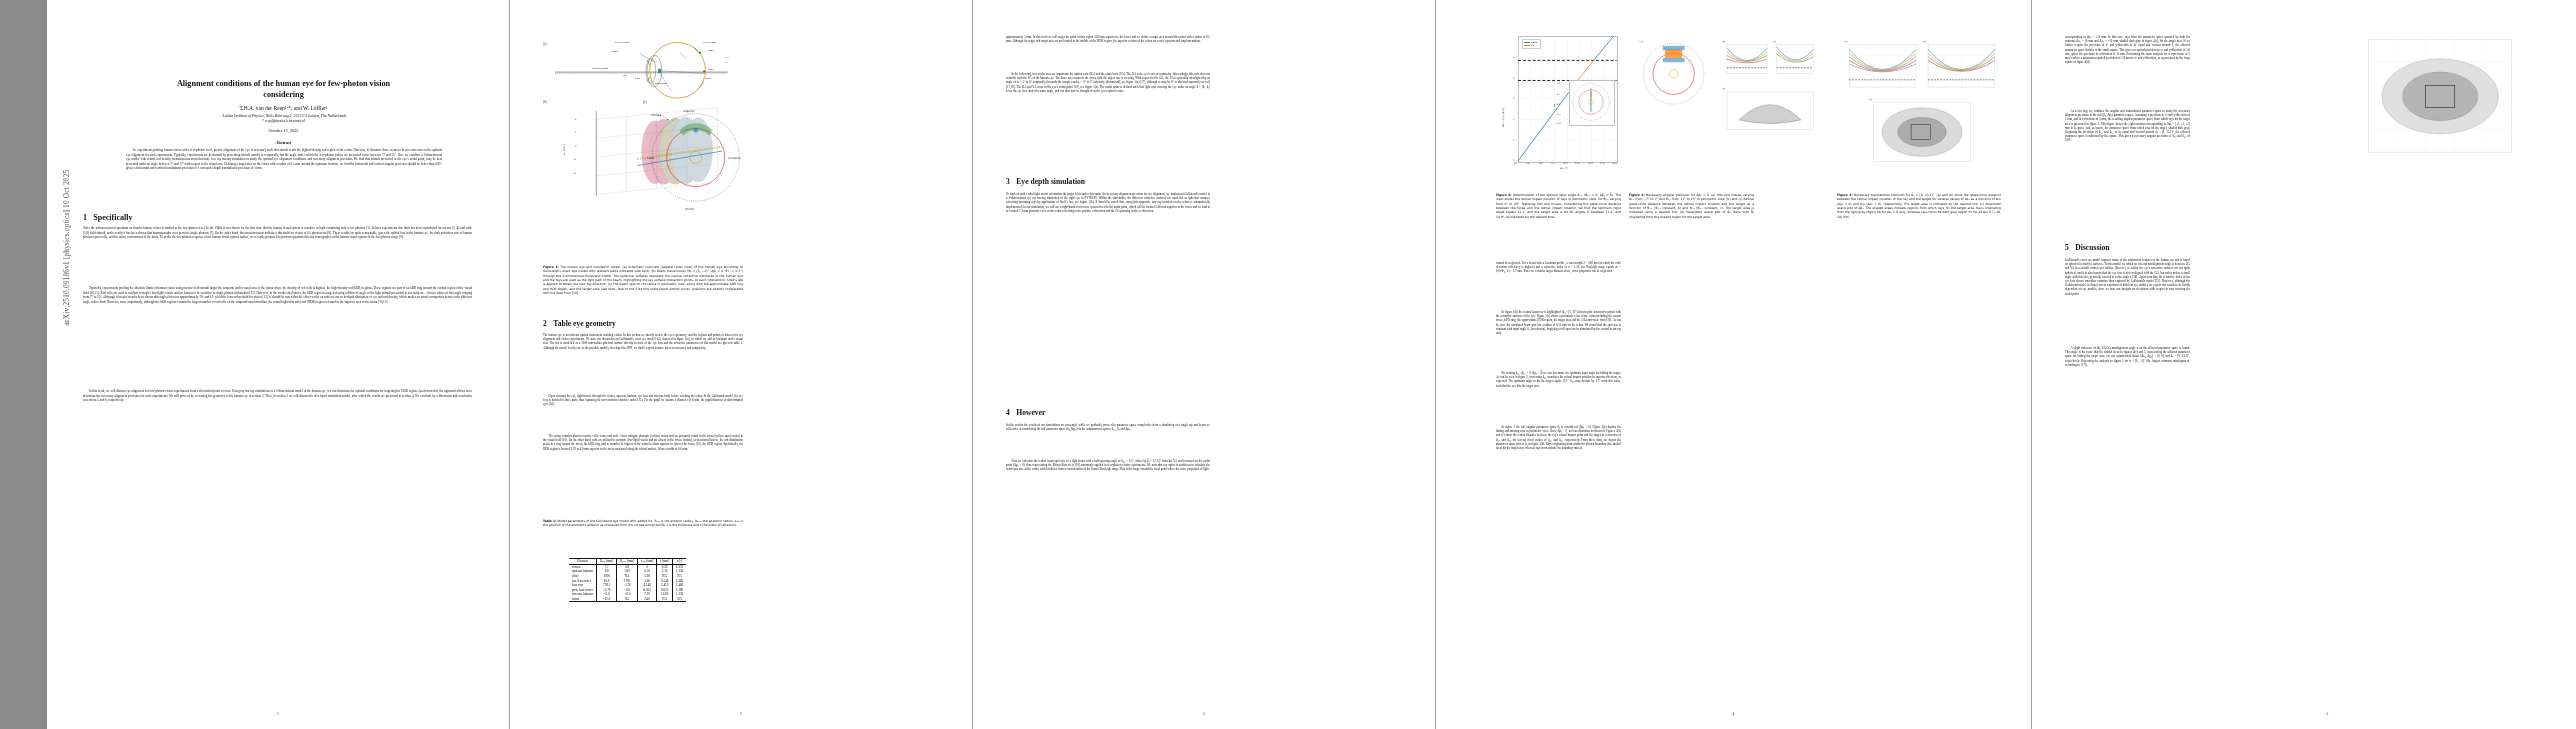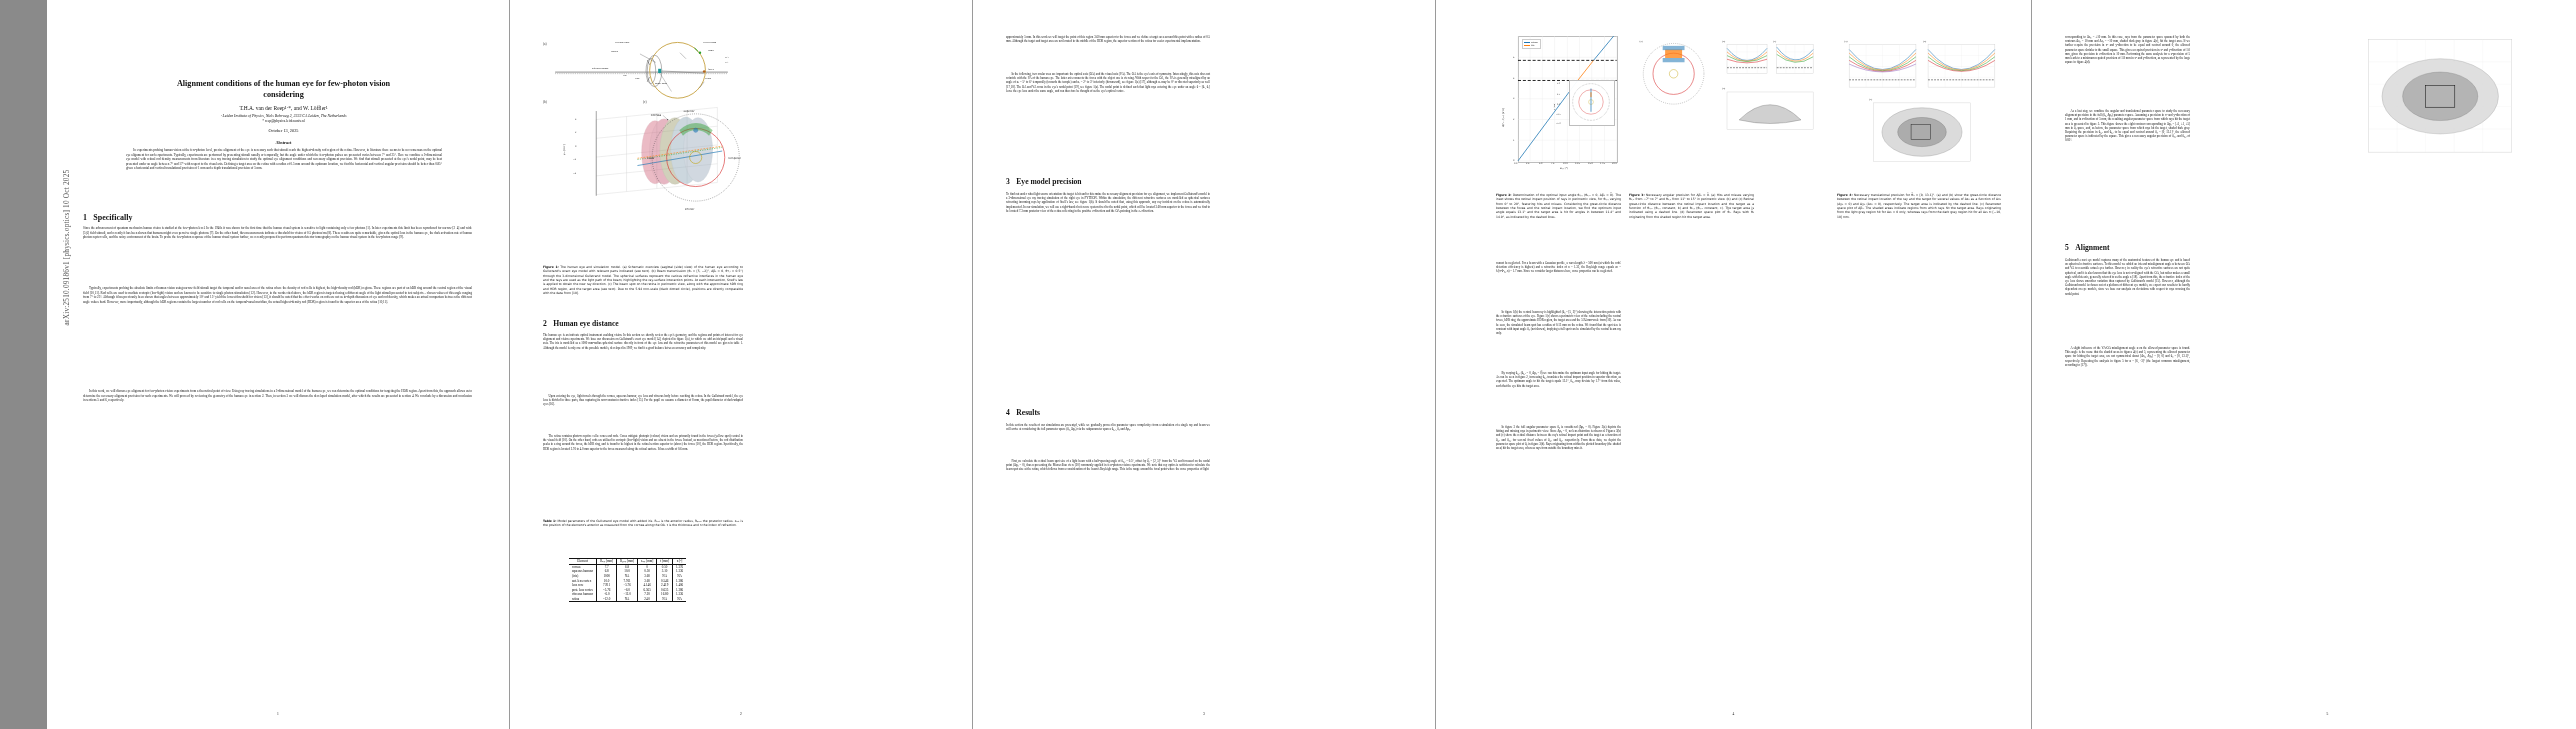--- a/index.html
+++ b/index.html
@@ -159,21 +159,21 @@
         <text x="64" y="172" font-family="DejaVu Sans" font-size="4.4" fill="#222">inferior</text>
       </svg>
     </div>
 
     <div class="col cap" style="left:33px;top:265px;width:200px;">
       <b>Figure 1:</b>
       <span>The human eye and simulation model. (a) Schematic overview (sagittal (side) view) of the human eye according to Gullstrand's exact eye model with relevant parts indicated (see text). (b) Beam transmission (θ₀ = [5, −2]°, Δр̅₀ = 0, θт,ₗ = 0.5°) through the 3-dimensional Gullstrand model. The spherical surfaces represent the various refractive interfaces in the human eye and the rays are used as the light path of the beam, highlighting the ray-surface interaction points. At each intersection, Snell's law is applied to obtain the new ray direction. (c) The beam spot on the retina in perimetric view, along with the approximate hDR ring and HDR region, and the target area (see text). Due to the 5.94 mm-scale (black dotted circle), positions are directly comparable with the data from [10].</span>
     </div>
 
     <div class="col sec" style="left:33px;top:319px;width:200px;">
-      <span class="secn">2</span><span>Human eye distance</span>
+      <span class="secn">2</span><span>Table eye geometry</span>
     </div>
 
     <div class="col smaller" style="left:33px;top:333px;width:200px;">The human eye is an intricate optical instrument enabling vision. In this section we shortly review the eye's geometry, and the regions and points of interest for eye alignment and vision experiments. We base our discussion on Gullstrand's exact eye model [14], depicted in figure 1(a), to which we add an iris/pupil and a visual axis. The iris is modelled as a 1000 mm-radius spherical surface directly in front of the eye lens and the refractive parameters of this model are given in table 1. Although the model is only one of the possible models, developed in 1909, we find it a good balance between accuracy and complexity.</div>
     <div class="col smaller" style="left:33px;top:394px;width:200px;text-indent:5.5px;">Upon entering the eye, light travels through the cornea, aqueous humour, eye lens and vitreous body before reaching the retina. In the Gullstrand model, the eye lens is divided in three parts, thus capturing its non-constant refractive index [15]. For the pupil we assume a diameter of 8 mm, the pupil diameter of dark-adapted eyes [16].</div>
     <div class="col smaller" style="left:33px;top:434px;width:200px;text-indent:5.5px;">The retina contains photo-receptive cells: cones and rods. Cones mitigate photopic (colour) vision and are primarily found in the fovea (yellow spot) central in the visual field [10]. On the other hand, rods are utilised in scotopic (low-light) vision and are absent in the fovea. Instead, as mentioned before, the rod distribution peaks in a ring around the fovea, the hDR ring, and is found to be highest in the retinal section superior to (above) the fovea [10], the HDR region. Specifically, the HDR region is located 2.91 to 4.0 mm superior to the fovea measured along the retinal surface. It has a width of 0.6 mm.</div>
 
     <div class="col cap" style="left:33px;top:519px;width:200px;">
       <b>Table 1:</b>
       <span>Model parameters of the Gullstrand eye model with added iris. Rₐₙₜ is the anterior radius, Rₚₒₛₜ the posterior radius. zₐₙₜ is the position of the element's anterior as measured from the cornea along the OA. t is the thickness and n the index of refraction.</span>
     </div>
@@ -258,26 +258,26 @@
     </table>
 
     <div class="pgno">2</div>
   </div>
 
   <div class="page p3">
     <div class="col smaller" style="left:33px;top:35px;width:204px;">approximately 5 mm. In this work we will target the point of this region 3.60 mm superior to the fovea and we define a target area around this point with a radius of 0.5 mm. Although the target and target area are not located in the middle of the HDR region, the superior section of the retina for easier experimental implementation.</div>
     <div class="col smaller" style="left:33px;top:72px;width:204px;text-indent:5.5px;">In the following, two ocular axes are important: the optical axis (OA) and the visual axis (VA). The OA is the eye's axis of symmetry. Interestingly, this axis does not coincide with the VA of the human eye. The latter axis connects the fovea with the object one is viewing. With respect to the OA, the VA is generally misaligned by an angle of αₓ = 5° to 6° temporally (towards the temple) and αᵧ = 2° to 3° inferiorly (downward), see figure 1(a) [17], although αₓ may be 0° or directed superiorly as well [17,18]. The OA and VA cross in the eye's nodal point [19], see figure 1(a). The nodal point is defined such that light rays entering the eye under an angle θ = [θₓ, θᵧ] leave the eye lens under the same angle, and can therefore be thought of as the eye's optical centre.</div>
 
     <div class="col sec" style="left:33px;top:177px;width:204px;">
-      <span class="secn">3</span><span>Eye model precision</span>
+      <span class="secn">3</span><span>Eye depth simulation</span>
     </div>
     <div class="col smaller" style="left:33px;top:192px;width:204px;">To find out under what light source orientation the target is hit and to determine the necessary alignment precision for eye alignment, we implement Gullstrand's model in a 3-dimensional eye ray tracing simulation of the right eye in PYTHON. Within the simulation, the different refractive surfaces are modelled as spherical surfaces refracting incoming rays by application of Snell's law, see figure 1(b). It should be noted that, using this approach, any ray incident on the retina is automatically implemented. In our simulation, we will use a right-handed reference system fixed to the nodal point, which will be located 3.60 mm superior to the fovea and we find to be located 7.3 mm posterior view of the retina reflecting in the positive z-direction and the OA pointing in the zₒₐ-direction.</div>
 
     <div class="col sec" style="left:33px;top:408px;width:204px;">
-      <span class="secn">4</span><span>Results</span>
+      <span class="secn">4</span><span>However</span>
     </div>
     <div class="col smaller" style="left:33px;top:423px;width:204px;">In this section the results of our simulations are presented, while we gradually proceed in parameter space complexity: from a simulation of a single ray and beam we will arrive at considering the full parameter space (θ̅₀, Δр̅₀) via the subparameter spaces θ̅₀,ᵧ, θ̅₀ and Δр̅₀.</div>
     <div class="col smaller" style="left:33px;top:459px;width:204px;text-indent:5.5px;">First we calculate the retinal beam spot size of a light beam with a half-opening angle of θ₀,ₗ = 0.5°, offset by θ̅₀ = [2, 5]° from the VA and focussed on the nodal point (Δр̅₀ = 0̅), thus representing the Maxwellian view [20] commonly applied in few-photon vision experiments. We note that ray optics is sufficient to calculate the beam spot size at the retina, which follows from a consideration of the beam's Rayleigh range. This is the range around the focal point where the wave properties of light</div>
 
     <div class="pgno">3</div>
   </div>
 
   <div class="page p4">
 
     <div class="fig" style="left:60px;top:36px;width:125px;height:152px;">
@@ -474,21 +474,21 @@
         <ellipse cx="152" cy="104" rx="96" ry="62" fill="#dcdcdc" opacity="0.9" stroke="#999" stroke-width="0.6"></ellipse>
         <ellipse cx="152" cy="104" rx="62" ry="40" fill="#b0b0b0" opacity="0.9" stroke="#777" stroke-width="0.6"></ellipse>
         <rect x="128" y="86" width="48" height="36" fill="none" stroke="#111" stroke-width="0.9"></rect>
       </svg>
     </div>
 
     <div class="col smaller" style="left:33px;top:35px;width:125px;">corresponding to Δz₀ = ±10 mm. In this case, rays from the parameter space spanned by both the contours Δz₀ = 10 mm and Δz₀ = −10 mm, shaded dark gray in figure 4(c), hit the target area. If we further require the precision in x- and y-direction to be equal and centred around 0, the allowed parameter space shrinks to the small square. This gives a required precision in x- and y-direction of 1.0 mm, given the precision in z-direction is 10 mm. Performing the same analysis for a z-precision of 5 mm leads to a minimum required precision of 1.8 mm in x- and y-direction, as represented by the large square in figure 4(d).</div>
     <div class="col smaller" style="left:33px;top:109px;width:125px;text-indent:5.5px;">As a last step, we combine the angular and translational parameter space to study the necessary alignment precision in the full (θ̅₀, Δр̅₀) parameter space. Assuming a precision in x- and y-direction of 1 mm, and in z-direction of 5 mm, the resulting angular parameter space from which rays hit the target area is presented in figure 5. This figure shows the eight contour corresponding to Δр̅₀ = [±1, ±1, ±5] mm in θ̅₀ space, and, as before, the parameter space from which rays hit the target, shaded dark gray. Requiring the precision in θ₀,ₓ and θ₀,ᵧ to be equal and centred around θ̅₀ = [0, 13.1]°, the allowed parameter space is indicated by the square. This gives a necessary angular precision of θ₀,ₓ and θ₀,ᵧ of 0.85°.</div>
 
     <div class="col sec" style="left:33px;top:243px;width:125px;">
-      <span class="secn">5</span><span>Alignment</span>
+      <span class="secn">5</span><span>Discussion</span>
     </div>
     <div class="col smaller" style="left:33px;top:258px;width:125px;">Gullstrand's exact eye model captures many of the anatomical features of the human eye and is based on spherical refractive surfaces. To this model we added an iris and misalignment angle α between OA and VA to resemble actual eyes further. However, in reality the eye's refractive surfaces are not quite spherical, and it is also known that the eye lens is not co-aligned with the OA, but rather makes a small angle with this axis, generally referred to as the angle κ [18]. Apart from this, the refractive index of the eye lens shows smoother variation than captured by Gullstrand's model [15]. However, although the Gullstrand model is chosen out of a plethora of different eye models, we expect our results to be hardly dependent on eye models, since we base our analysis on deviations with respect to rays crossing the nodal point.</div>
     <div class="col smaller" style="left:33px;top:346px;width:125px;text-indent:5.5px;">A slight influence of the VA-OA misalignment angle α on the allowed parameter space is found. This angle is the cause that the shaded areas in figures 4(c) and 5, representing the allowed parameter space for hitting the target area, are not symmetrical about [Δx₀, Δy₀] = [0, 0] and θ̅₀ = [0, 13.1]°, respectively. Repeating the analysis in figure 5 for α̅ = [6, −3]° (the largest common misalignment, according to [17]).</div>
 
     <div class="pgno">5</div>
   </div>
 
 </div>
 
 

